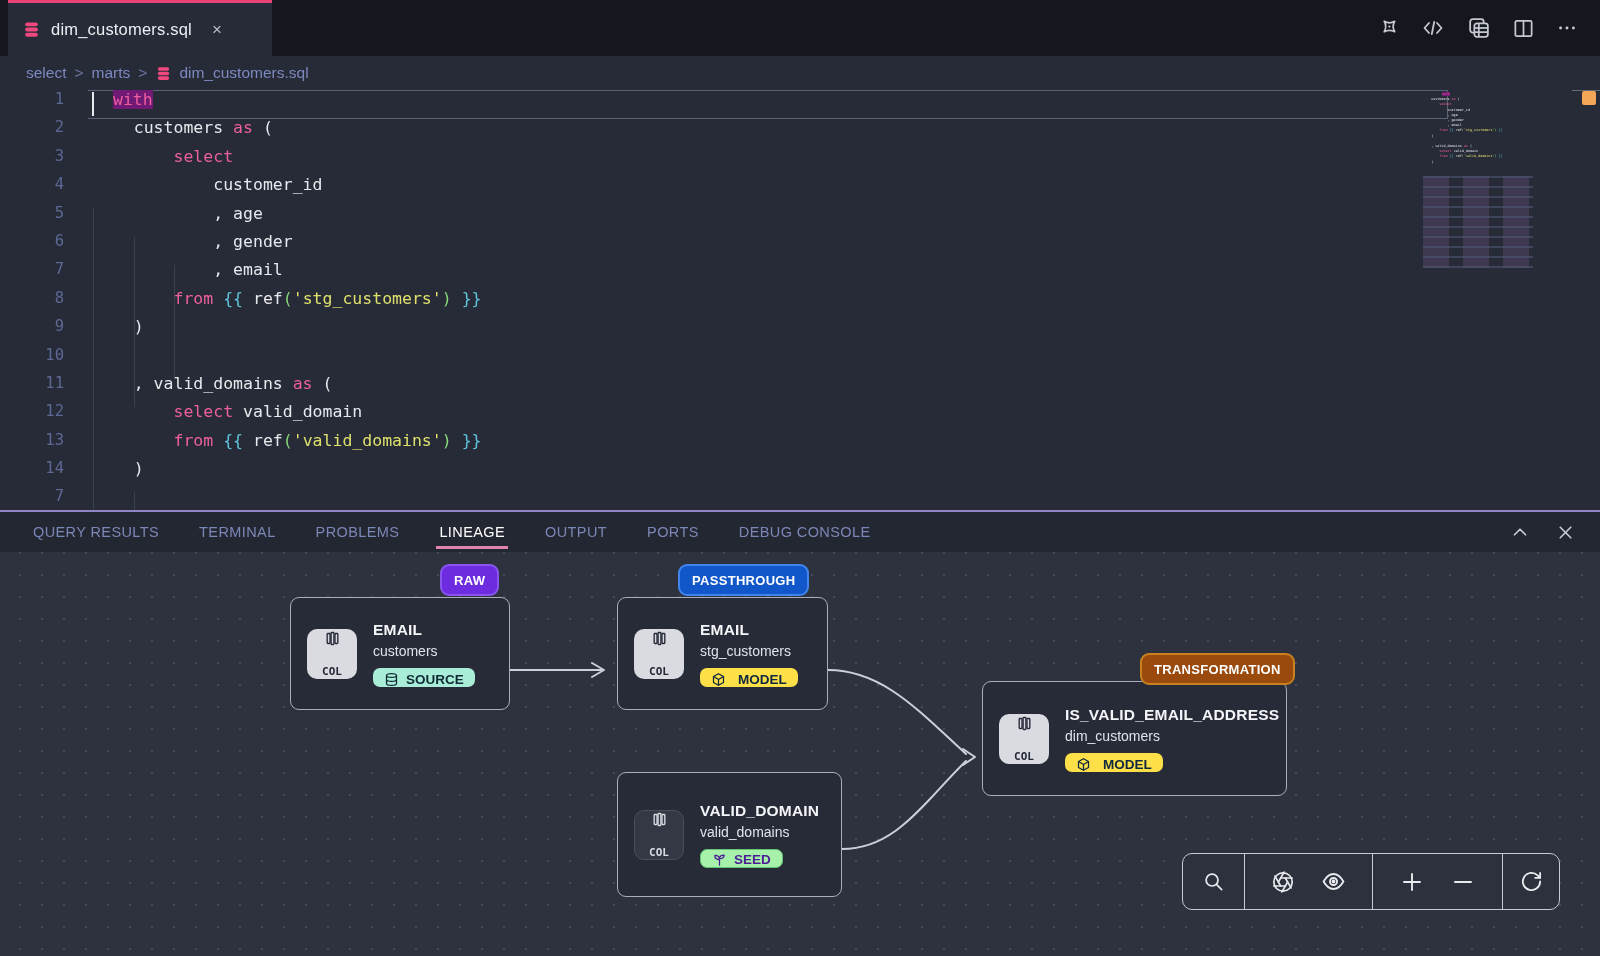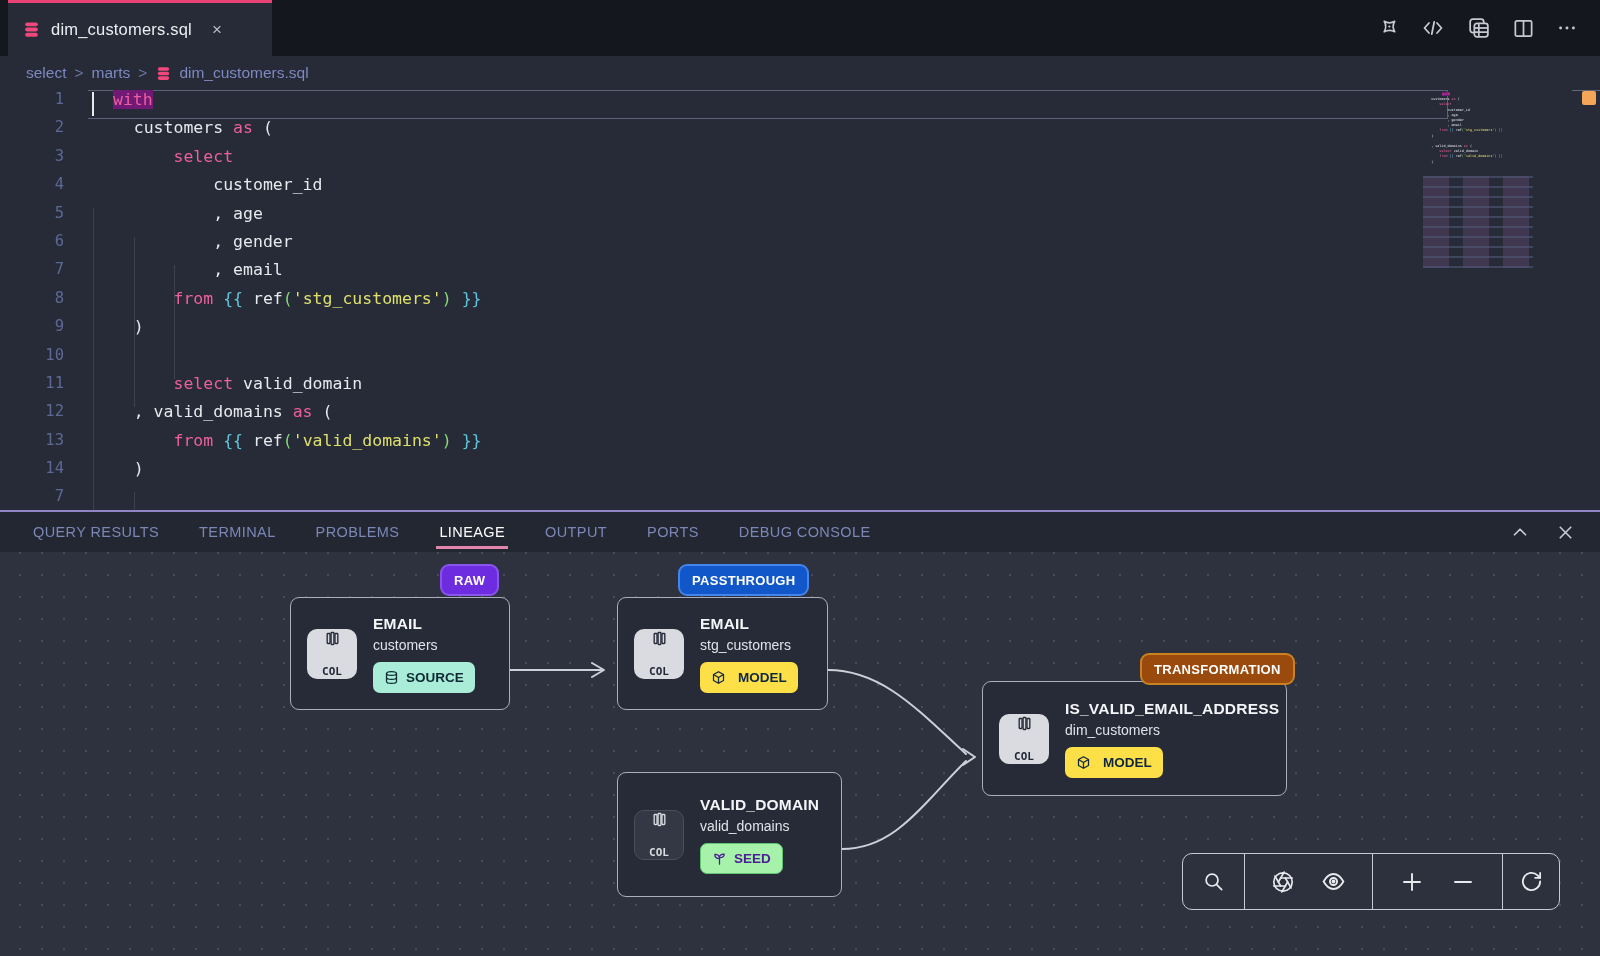--- a/index.html
+++ b/index.html
@@ -78,22 +78,22 @@
            display:flex; align-items:center; gap:16px; padding:0 16px; cursor:pointer; }
   .colchip { width:50px; height:50px; border-radius:10px; flex:0 0 auto;
              display:flex; flex-direction:column; align-items:center; justify-content:center; }
   .colchip.light { background:#d9dbe1; color:#242836; }
   .colchip.dark  { background:#343845; color:#d9dbe1; border:1px solid #4a4f5c; }
   .colchip svg { display:block; }
   .colchip .chip-label { font:bold 11px "DejaVu Sans Mono", monospace; margin-top:18px; }
   .ncol { display:flex; flex-direction:column; align-items:flex-start; }
   .ntitle { color:#f4f5f8; font-size:15.5px; font-weight:bold; letter-spacing:.2px; }
   .nsub { color:#e0e3e9; font-size:14px; margin-top:4px; }
-  .pill { margin-top:9px; height:31px; border-radius:7px; padding:0 11px;
-          display:flex; align-items:center; gap:7px; font-size:13.5px; font-weight:bold; }
+  .pill { margin-top:9px; height:19px; border-radius:7px; padding:0 11px;
+          display:flex; align-items:flex-end; gap:7px; font-size:13.5px; font-weight:bold; }
   .pill svg { display:block; }
   .pill.source { background:#a9edd8; color:#0e2a33; }
   .pill.model  { background:#fde047; color:#0f2740;gap:12px; }
   .pill.seed   { background:#a6f2aa; color:#4c1d95; border:1px solid #63c473; }
 
   .type-badge { position:absolute; height:32px; border-radius:9px; padding:0 12px;
                 display:flex; align-items:center; color:#fff; font-size:13px; font-weight:bold;
                 letter-spacing:.3px; z-index:4; }
   .type-badge.raw { background:#6d2ce0; border:2px solid #8a55ec; }
   .type-badge.passthrough { background:#1157c9; border:2px solid #4285ec; }
@@ -209,22 +209,22 @@
         <div class="cline"><span class="tk-k tk-sel">with</span></div>
         <div class="cline"><span class="tk-p">    customers </span><span class="tk-k">as</span><span class="tk-p"> (</span></div>
         <div class="cline"><span class="tk-p">        </span><span class="tk-k">select</span></div>
         <div class="cline"><span class="tk-p">            customer_id</span></div>
         <div class="cline"><span class="tk-p">            , age</span></div>
         <div class="cline"><span class="tk-p">            , gender</span></div>
         <div class="cline"><span class="tk-p">            , email</span></div>
         <div class="cline"><span class="tk-p">        </span><span class="tk-k">from</span><span class="tk-p"> </span><span class="tk-b">{{</span><span class="tk-p"> ref</span><span class="tk-g">(</span><span class="tk-s">'stg_customers'</span><span class="tk-g">)</span><span class="tk-p"> </span><span class="tk-b">}}</span></div>
         <div class="cline"><span class="tk-p">    )</span></div>
         <div class="cline">&nbsp;</div>
+        <div class="cline"><span class="tk-p">    , valid_domains </span><span class="tk-k">as</span><span class="tk-p"> (</span></div>
         <div class="cline"><span class="tk-p">        </span><span class="tk-k">select</span><span class="tk-p"> valid_domain</span></div>
-        <div class="cline"><span class="tk-p">    , valid_domains </span><span class="tk-k">as</span><span class="tk-p"> (</span></div>
         <div class="cline"><span class="tk-p">        </span><span class="tk-k">from</span><span class="tk-p"> </span><span class="tk-b">{{</span><span class="tk-p"> ref</span><span class="tk-g">(</span><span class="tk-s">'valid_domains'</span><span class="tk-g">)</span><span class="tk-p"> </span><span class="tk-b">}}</span></div>
         <div class="cline"><span class="tk-p">    )</span></div>
         <div class="cline">&nbsp;</div>
       </div>
     <div class="cursor"></div>
 
     <div class="minimap">
       <pre id="minimap-code"><div><span class="tk-k tk-sel">with</span></div><div><span class="tk-p">    customers </span><span class="tk-k">as</span><span class="tk-p"> (</span></div><div><span class="tk-p">        </span><span class="tk-k">select</span></div><div><span class="tk-p">            customer_id</span></div><div><span class="tk-p">            , age</span></div><div><span class="tk-p">            , gender</span></div><div><span class="tk-p">            , email</span></div><div><span class="tk-p">        </span><span class="tk-k">from</span><span class="tk-p"> </span><span class="tk-b">{{</span><span class="tk-p"> ref</span><span class="tk-g">(</span><span class="tk-s">'stg_customers'</span><span class="tk-g">)</span><span class="tk-p"> </span><span class="tk-b">}}</span></div><div><span class="tk-p">    )</span></div><div>&nbsp;</div><div><span class="tk-p">    , valid_domains </span><span class="tk-k">as</span><span class="tk-p"> (</span></div><div><span class="tk-p">        </span><span class="tk-k">select</span><span class="tk-p"> valid_domain</span></div><div><span class="tk-p">        </span><span class="tk-k">from</span><span class="tk-p"> </span><span class="tk-b">{{</span><span class="tk-p"> ref</span><span class="tk-g">(</span><span class="tk-s">'valid_domains'</span><span class="tk-g">)</span><span class="tk-p"> </span><span class="tk-b">}}</span></div><div><span class="tk-p">    )</span></div><div>&nbsp;</div></pre>
       <div class="mini-more"></div>
     </div>

